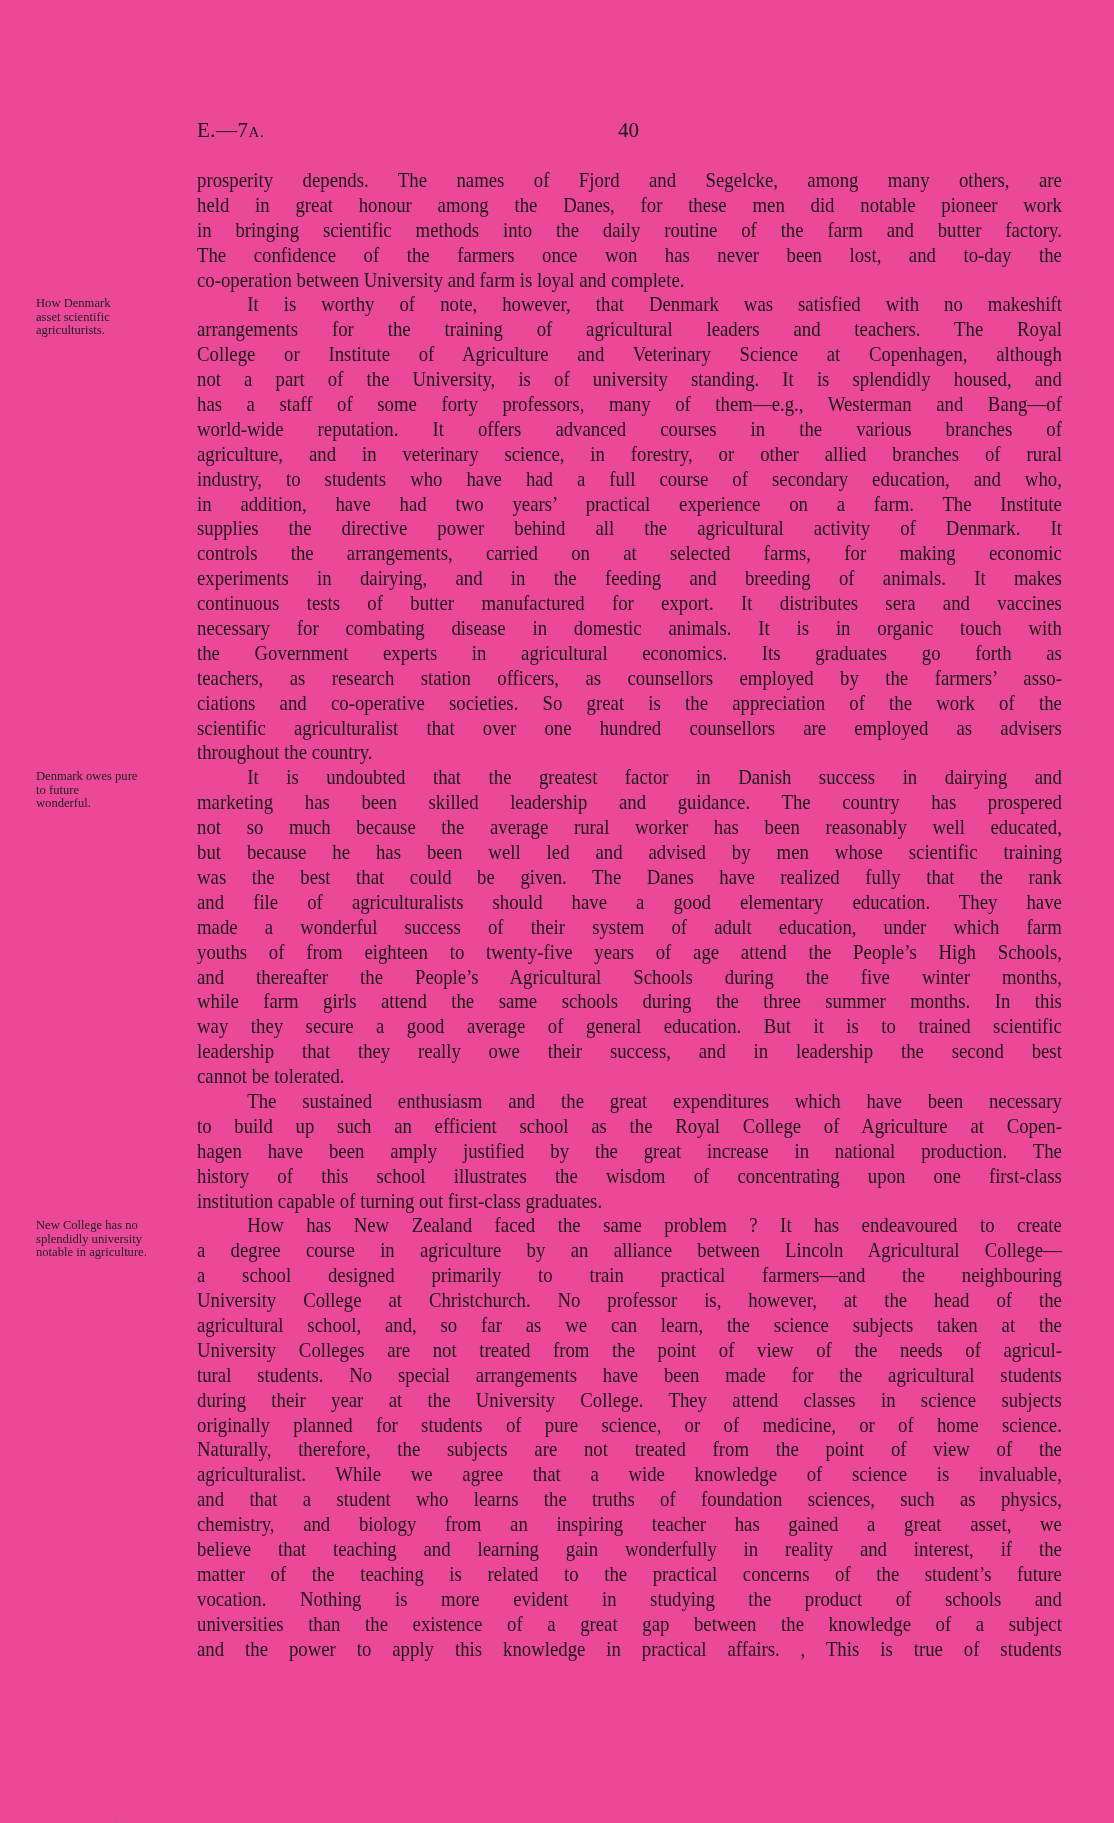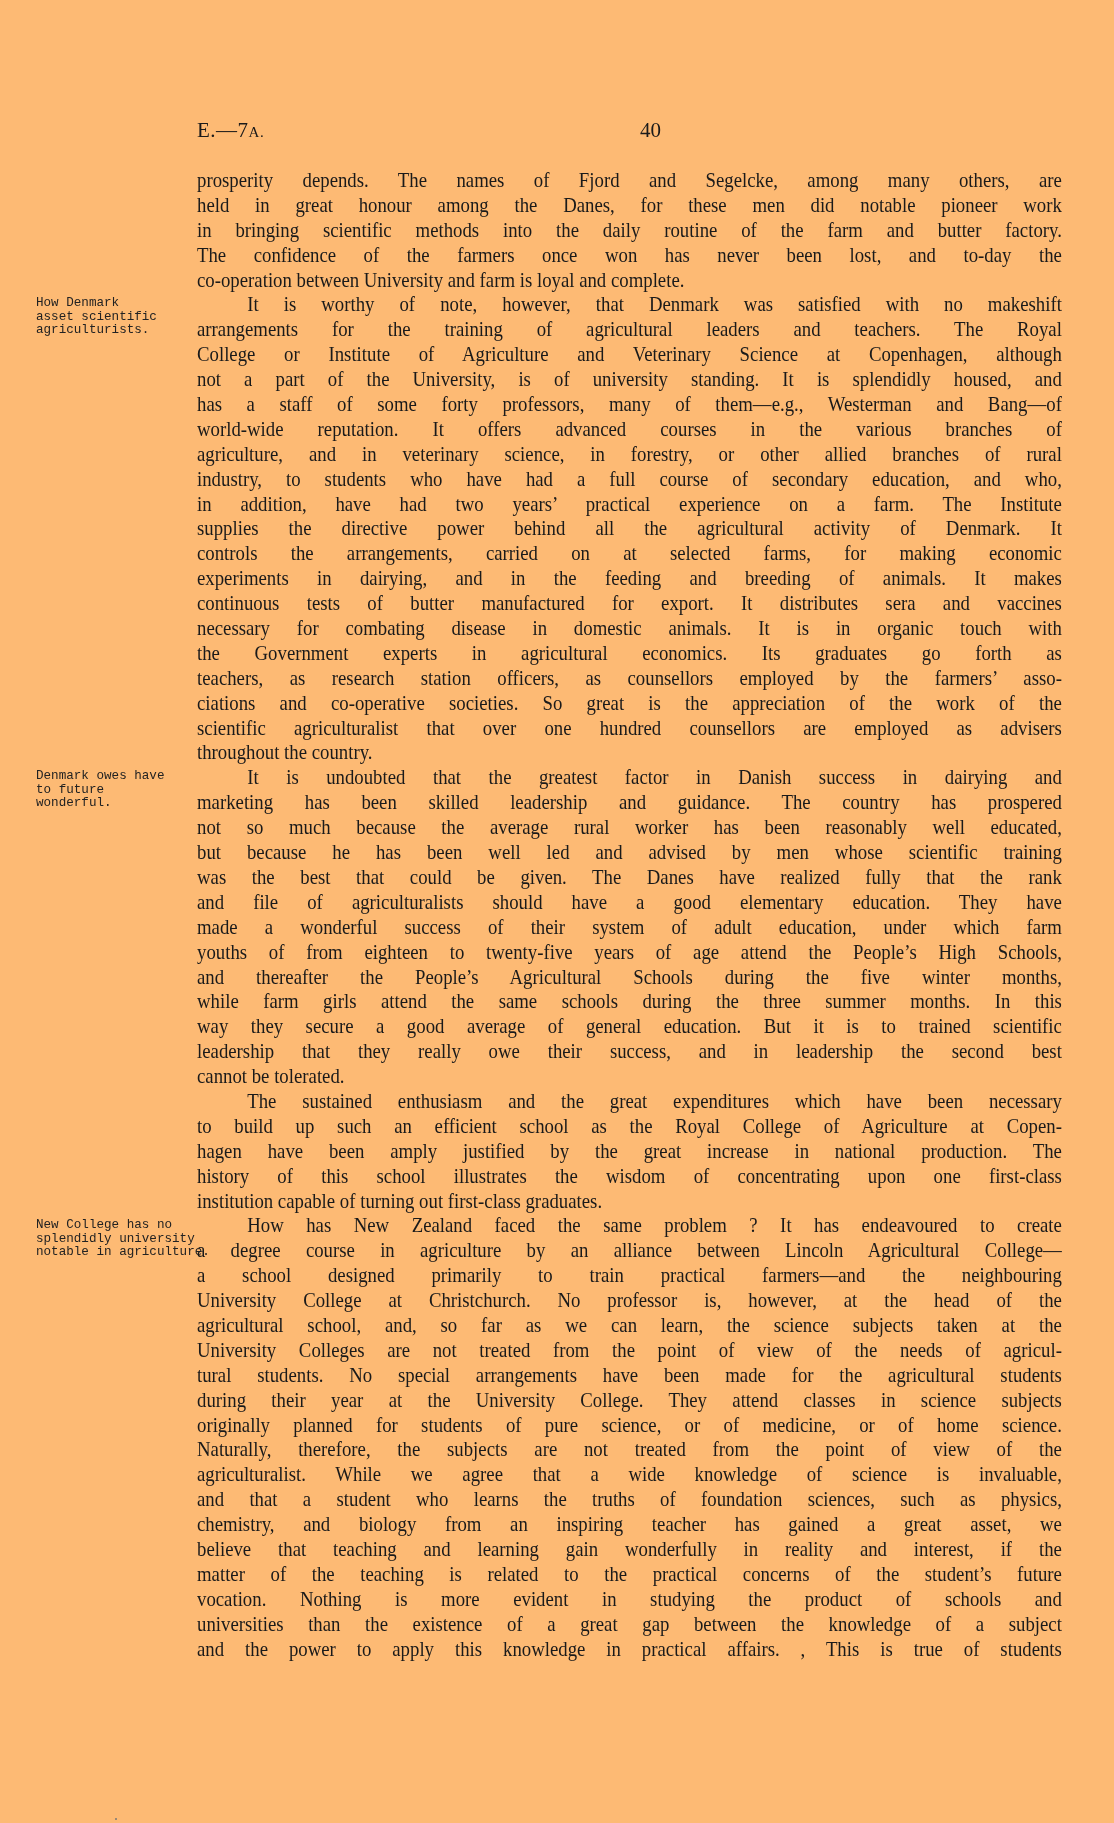--- a/index.html
+++ b/index.html
@@ -13,21 +13,21 @@
     position: relative;
     overflow: hidden;
     font-family: "DejaVu Serif", "Liberation Serif", serif;
     color: #1a1a1a;
   }
   .page {
     position: absolute;
     left: 0; top: 0;
     width: 1114px;
     height: 1823px;
-    background: #fdba74;
+    background: #ec4899;
   }
   .running-head {
     position: absolute;
     top: 118px;
     left: 197px;
     width: 865px;
     height: 26px;
     font-family: "Liberation Serif", serif;
     font-size: 21px;
   }
@@ -37,21 +37,20 @@
     top: 0;
     letter-spacing: 0.5px;
   }
   .head-ref .sc {
     font-size: 15px;
   }
   .head-page {
     position: absolute;
     left: 421px;
     top: 0;
-    margin-left: 22px;
   }
   .body-text {
     position: absolute;
     top: 168px;
     left: 197px;
     width: 865px;
     font-family: "Liberation Serif", serif;
     font-size: 20.2px;
     line-height: 24.9px;
     transform: scaleX(0.93);
@@ -69,21 +68,21 @@
   .line.indent {
     padding-left: 54px;
   }
   .line.last {
     text-align-last: left;
   }
   .margin-note {
     position: absolute;
     left: 36px;
     width: 150px;
-    font-family: Liberation Mono, monospace;
+    font-family: Liberation Serif, serif;
     font-size: 12.6px;
     line-height: 13.5px;
     color: #222;
   }
   .margin-note .mline {
     display: block;
     white-space: nowrap;
   }
   .speck {
     position: absolute;
@@ -103,21 +102,21 @@
     <span class="head-page">40</span>
   </div>
 
   <div class="margin-note" style="top:297px;">
     <span class="mline">How Denmark</span>
     <span class="mline">asset scientific</span>
     <span class="mline">agriculturists.</span>
   </div>
 
   <div class="margin-note" style="top:770px;">
-    <span class="mline">Denmark owes have</span>
+    <span class="mline">Denmark owes pure</span>
     <span class="mline">to future</span>
     <span class="mline">wonderful.</span>
   </div>
 
   <div class="margin-note" style="top:1219px;">
     <span class="mline">New College has no</span>
     <span class="mline">splendidly university</span>
     <span class="mline">notable in agriculture.</span>
   </div>
 

